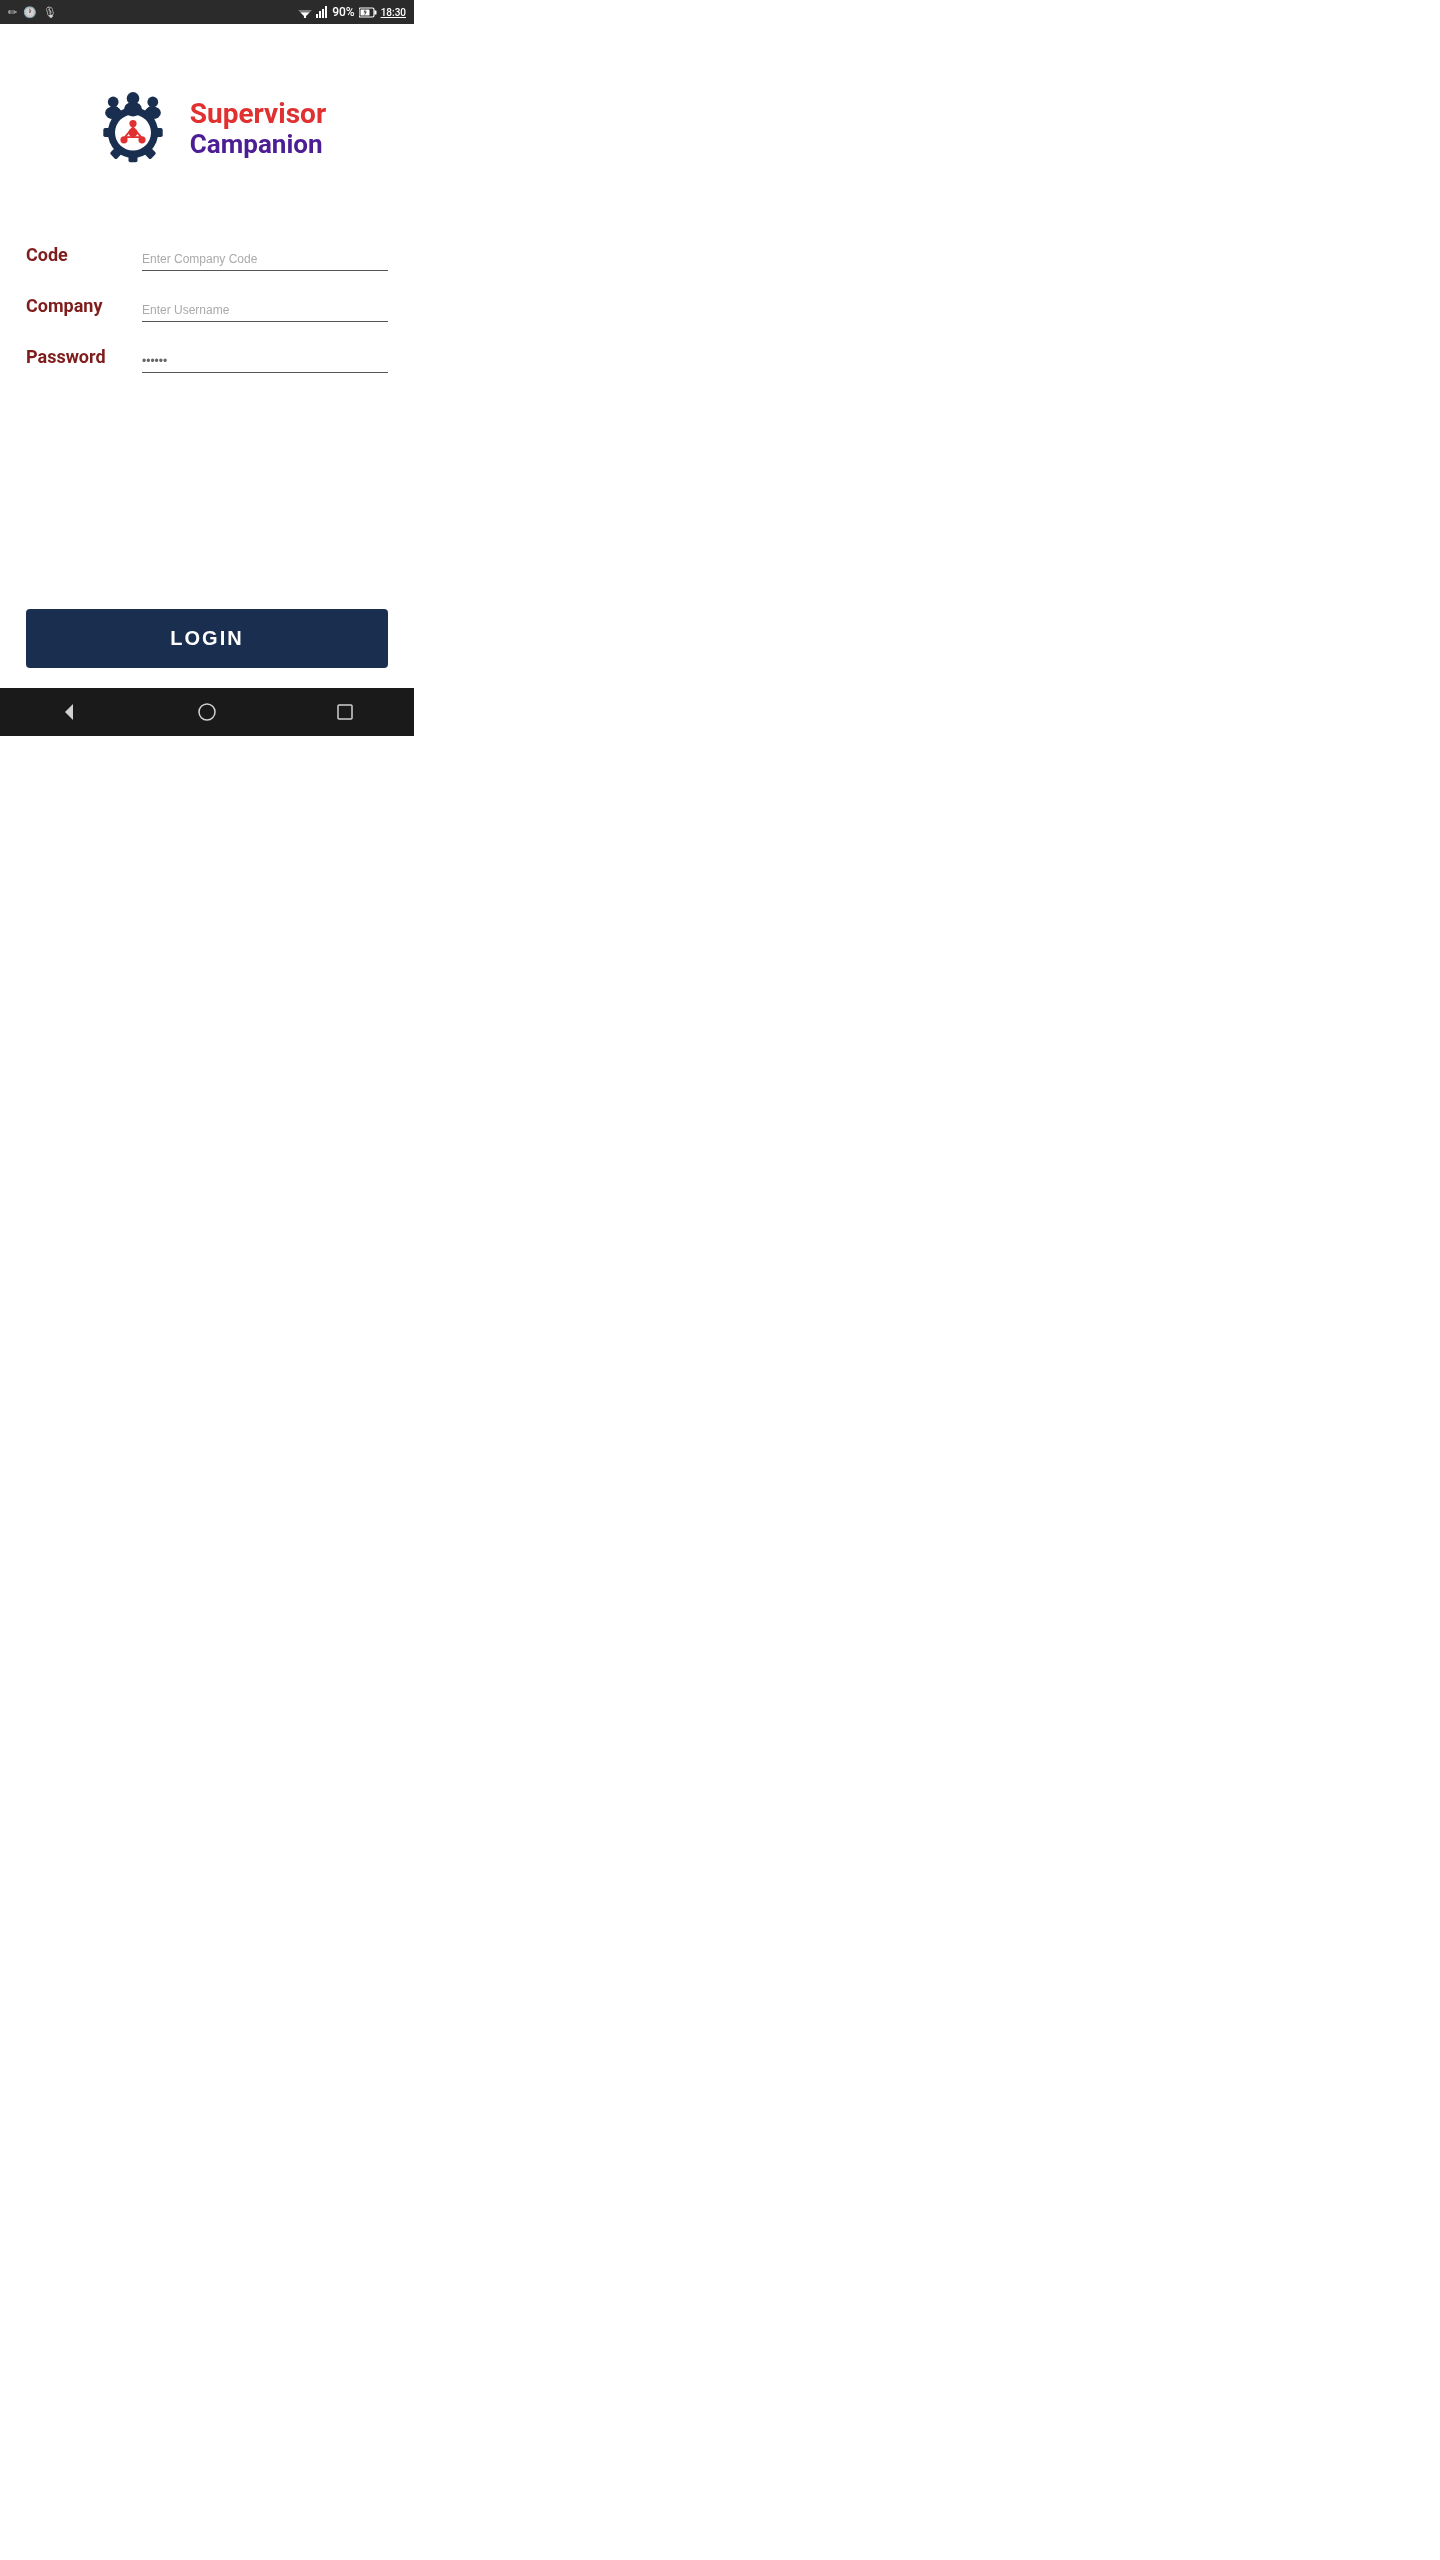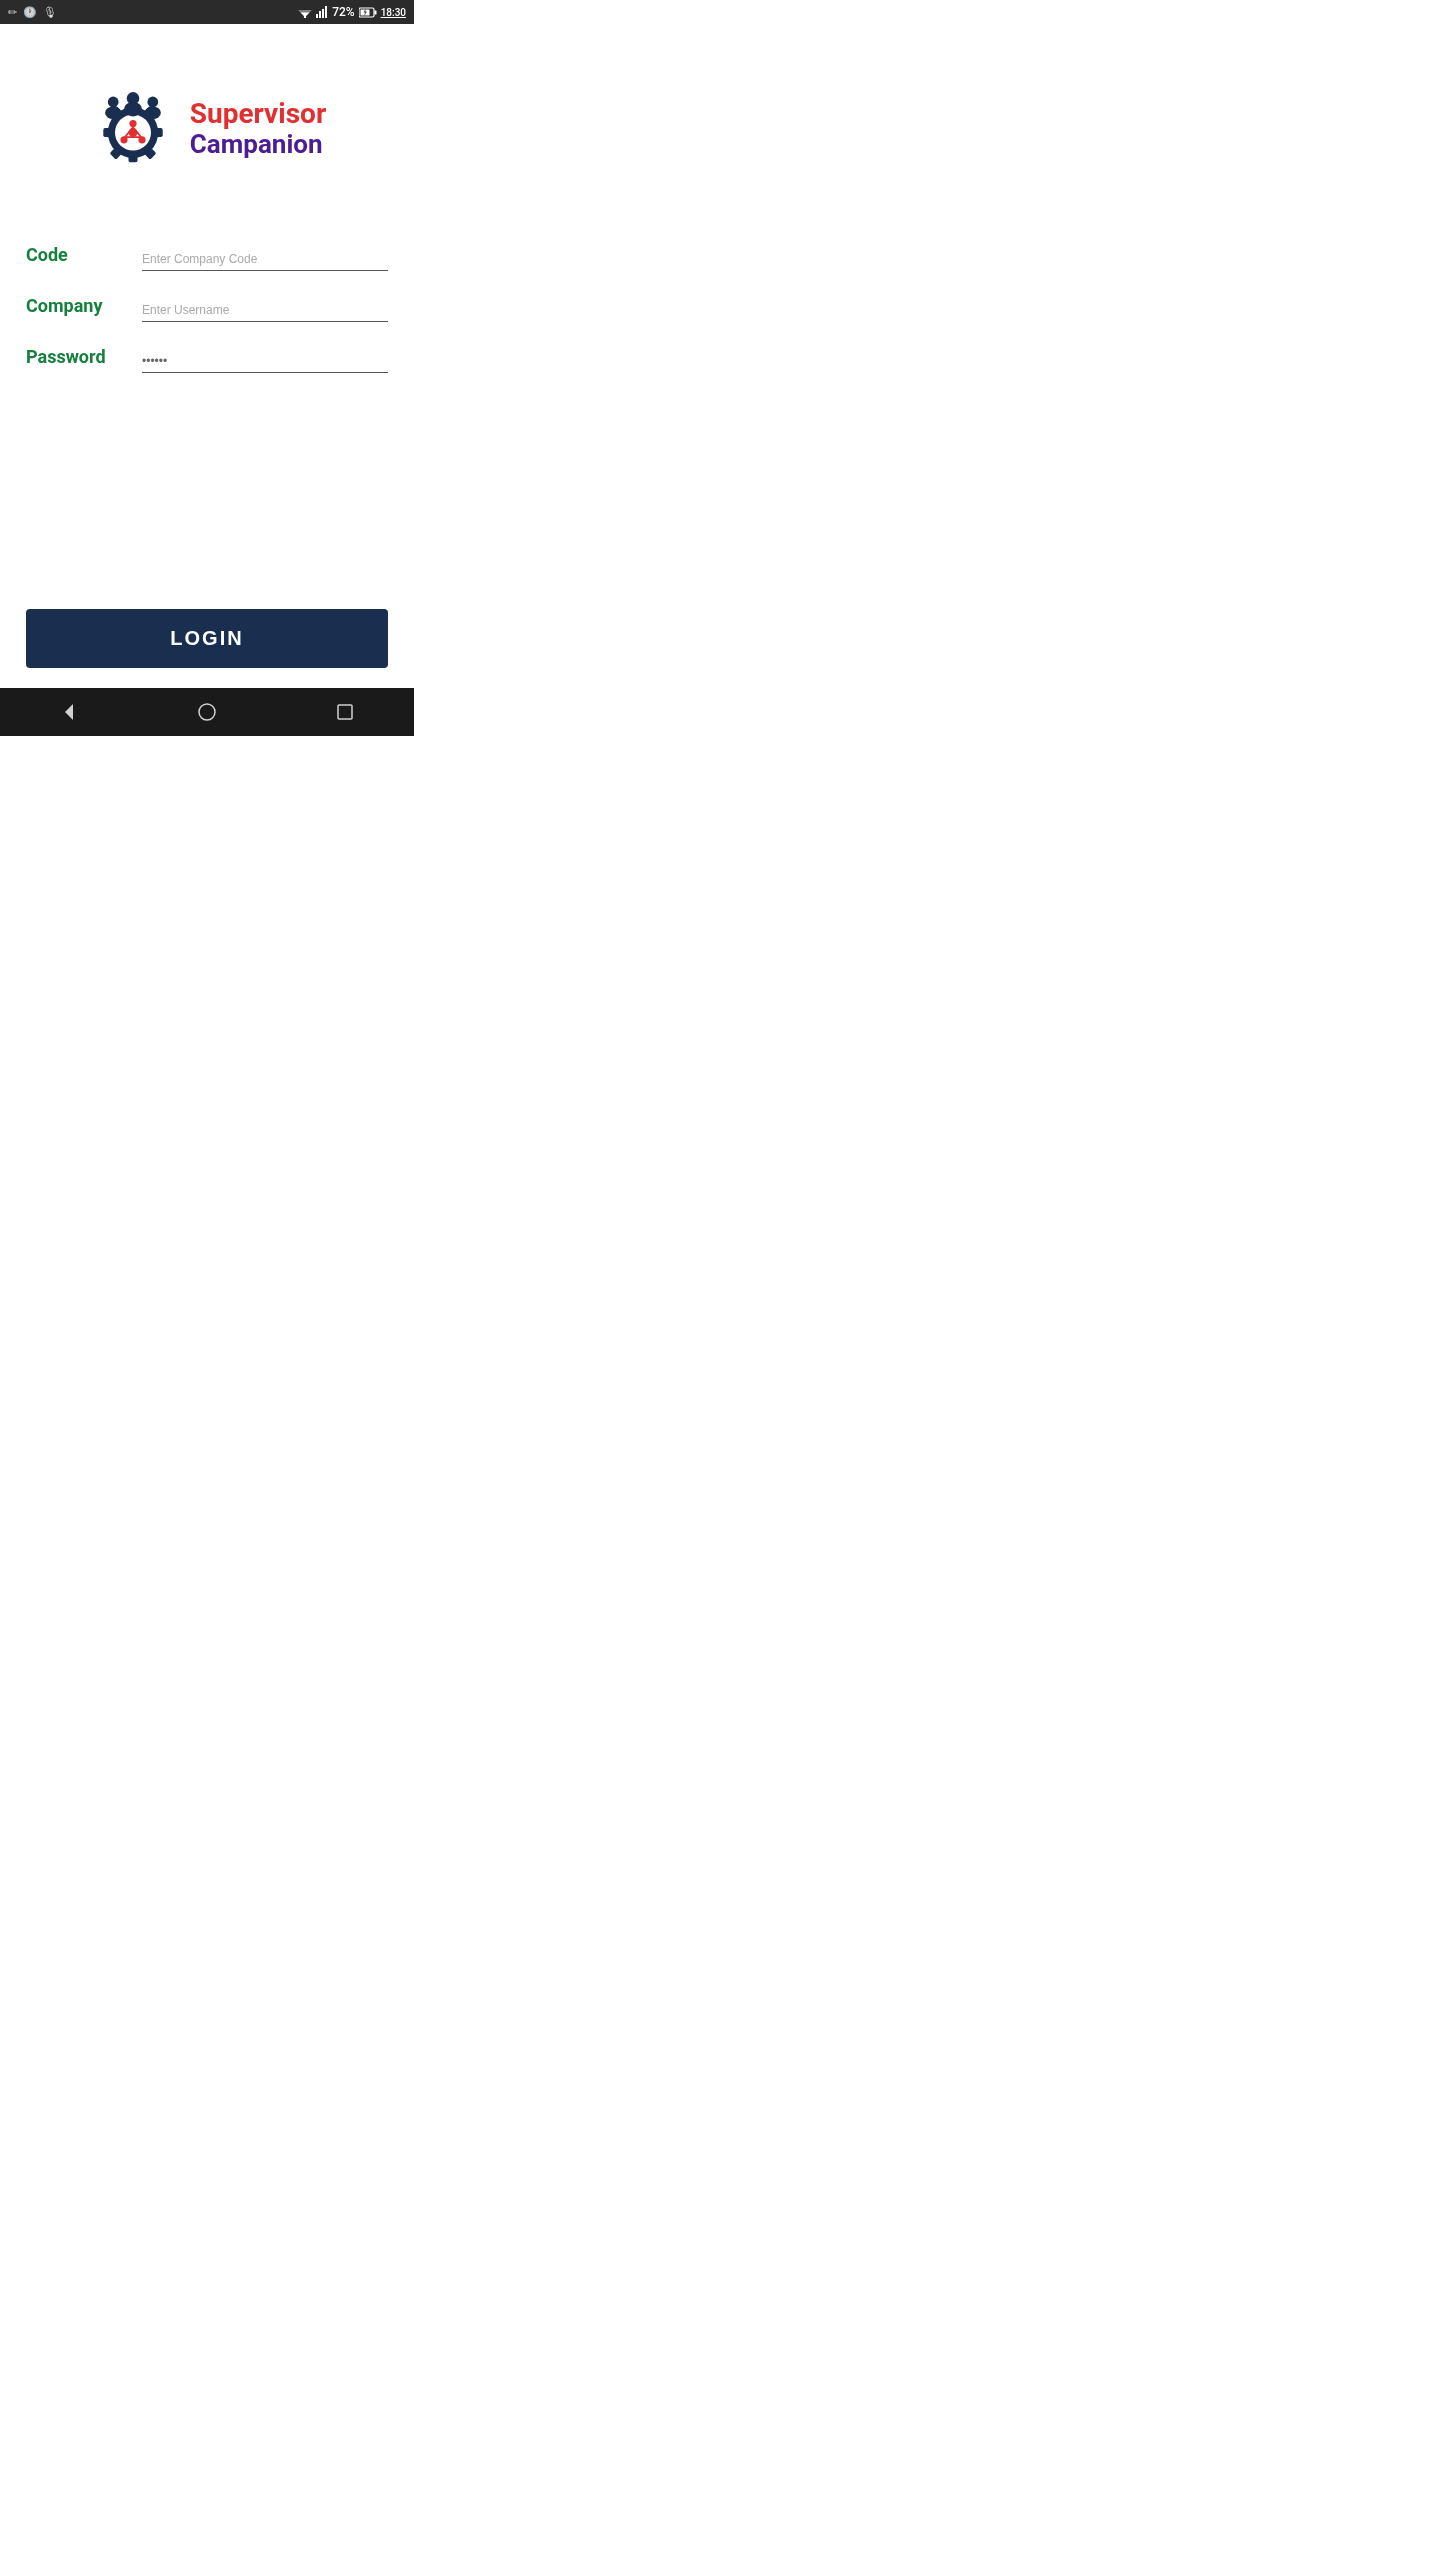--- a/index.html
+++ b/index.html
@@ -106,21 +106,21 @@
     .form-row {
       display: flex;
       align-items: flex-end;
       gap: 16px;
       width: 100%;
     }
 
     .form-label {
       font-size: 18px;
       font-weight: 700;
-      color: #15803d;
+      color: #7f1d1d;
       min-width: 100px;
       padding-bottom: 6px;
     }
 
     .form-input-wrapper {
       flex: 1;
     }
 
     .form-input {
       width: 100%;
@@ -205,21 +205,21 @@
       <circle cx="7" cy="10" r="1.2"></circle>
     </svg>
 
     <svg width="12" height="12" viewBox="0 0 12 12" fill="white">
       <rect x="0" y="8" width="2" height="4"></rect>
       <rect x="3" y="5" width="2" height="7"></rect>
       <rect x="6" y="3" width="2" height="9"></rect>
       <rect x="9" y="0" width="2" height="12"></rect>
     </svg>
 
-    <span>72%</span>
+    <span>90%</span>
 
     <svg width="18" height="11" viewBox="0 0 18 11" fill="none">
       <rect x="0" y="1" width="15" height="9" rx="1.5" stroke="white" stroke-width="1.2"></rect>
       <rect x="15.5" y="3.5" width="2" height="4" rx="0.5" fill="white"></rect>
       <rect x="1.5" y="2.5" width="9" height="6" rx="0.5" fill="white"></rect>
 
       <path d="M8.5 1.5 L6.5 5.5 L8 5.5 L7 9.5 L10 4.5 L8.5 4.5 Z" fill="#555" transform="translate(-2,0)"></path>
     </svg>
 
     <span style="font-size:10px;text-decoration:underline;">18:30</span>

